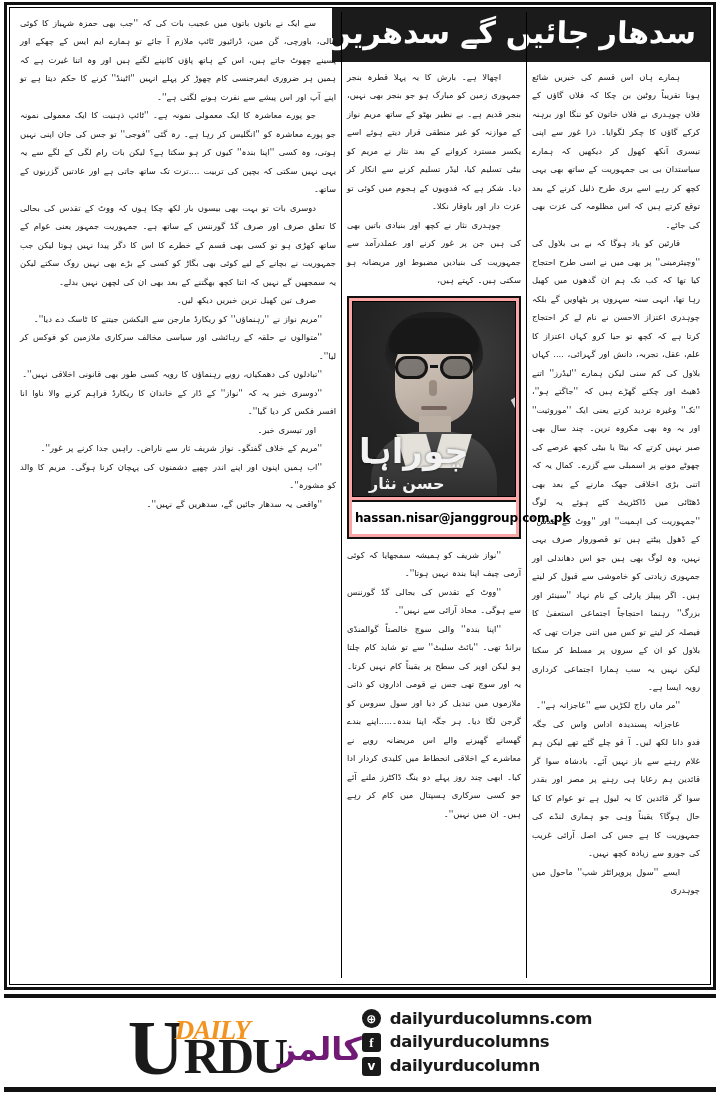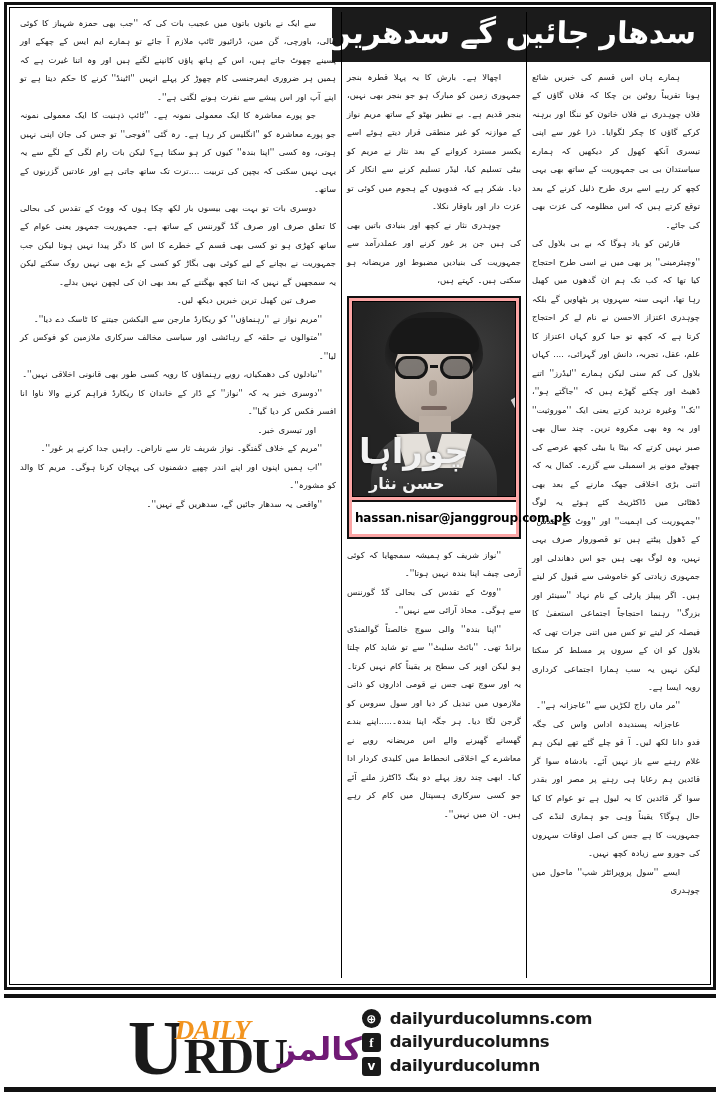--- a/index.html
+++ b/index.html
@@ -271,21 +271,21 @@
       <div class="headline-banner">
         <div class="headline-text">سدھار جائیں گے سدھریں گے نہیں</div>
       </div>
 
       <div class="cols">
 
         <div class="col col-right">
           <p>ہمارے ہاں اس قسم کی خبریں شائع ہونا تقریباً روٹین بن چکا کہ فلاں گاؤں کے فلاں چوہدری نے فلاں خاتون کو ننگا اور برہنہ کرکے گاؤں کا چکر لگوایا۔ ذرا غور سے اپنی تیسری آنکھ کھول کر دیکھیں کہ ہمارے سیاستدان بی بی جمہوریت کے ساتھ بھی یہی کچھ کر رہے اسے بری طرح ذلیل کرنے کے بعد توقع کرتے ہیں کہ اس مظلومہ کی عزت بھی کی جائے۔</p>
           <p>قارئین کو یاد ہوگا کہ بے بی بلاول کی ''وچیئرمینی'' پر بھی میں نے اسی طرح احتجاج کیا تھا کہ کب تک ہم ان گدھوں میں کھیل رہا تھا، انہی سنہ سہروں پر بٹھاویں گے بلکہ چوہدری اعتزاز الاحسن نے نام لے کر احتجاج کرتا ہے کہ کچھ تو حیا کرو کہاں اعتزاز کا علم، عقل، تجربہ، دانش اور گہرائی، .... کہاں بلاول کی کم سنی لیکن ہمارے ''لیڈرز'' اتنے ڈھیٹ اور چکنے گھڑے ہیں کہ ''جاگتے ہو''، ''تک'' وغیرہ تردید کرتے یعنی ایک ''موروثیت'' اور یہ وہ بھی مکروہ ترین۔ چند سال بھی صبر نہیں کرتے کہ بیٹا یا بیٹی کچھ عرصے کی چھوٹے مونے پر اسمبلی سے گزرے۔ کمال یہ کہ اتنی بڑی اخلاقی جھک مارنے کے بعد بھی ڈھٹائی میں ڈاکٹریٹ کئے ہوئے یہ لوگ ''جمہوریت کی اہمیت'' اور ''ووٹ کے تقدس'' کے ڈھول پیٹتے ہیں تو قصوروار صرف یہی نہیں، وہ لوگ بھی ہیں جو اس دھاندلی اور جمہوری زیادتی کو خاموشی سے قبول کر لیتے ہیں۔ اگر پیپلز پارٹی کے نام نہاد ''سینئر اور بزرگ'' رہنما احتجاجاً اجتماعی استعفیٰ کا فیصلہ کر لیتے تو کس میں اتنی جرات تھی کہ بلاول کو ان کے سروں پر مسلط کر سکتا لیکن نہیں یہ سب ہمارا اجتماعی کرداری رویہ ایسا ہے۔</p>
           <p>''مر ماں راج لکڑیں سے ''عاجزانہ ہے''۔</p>
-          <p>عاجزانہ پسندیدہ اداس واس کی جگہ فدو دانا لکھ لیں۔ آ قو چلے گئے تھے لیکن ہم غلام رہنے سے باز نہیں آئے۔ بادشاہ سوا گر قائدین ہم رعایا ہی رہنے پر مصر اور بقدر سوا گر قائدین کا یہ لیول ہے تو عوام کا کیا حال ہوگا؟ یقیناً وہی جو ہماری لنڈے کی جمہوریت کا ہے جس کی اصل اوقات سہروں کی جورو سے زیادہ کچھ نہیں۔</p>
+          <p>عاجزانہ پسندیدہ اداس واس کی جگہ فدو دانا لکھ لیں۔ آ قو چلے گئے تھے لیکن ہم غلام رہنے سے باز نہیں آئے۔ بادشاہ سوا گر قائدین ہم رعایا ہی رہنے پر مصر اور بقدر سوا گر قائدین کا یہ لیول ہے تو عوام کا کیا حال ہوگا؟ یقیناً وہی جو ہماری لنڈے کی جمہوریت کا ہے جس کی اصل آرائی غریب کی جورو سے زیادہ کچھ نہیں۔</p>
           <p>ایسے ''سول پروپرائٹر شپ'' ماحول میں چوہدری</p>
         </div>
 
         <div class="col col-mid">
           <p>اچھالا ہے۔ بارش کا یہ پہلا قطرہ بنجر جمہوری زمین کو مبارک ہو جو بنجر بھی نہیں، بنجر قدیم ہے۔ بے نظیر بھٹو کے ساتھ مریم نواز کے موازنہ کو غیر منطقی قرار دیتے ہوئے اسے یکسر مسترد کروانے کے بعد نثار نے مریم کو بیٹی تسلیم کیا، لیڈر تسلیم کرنے سے انکار کر دیا۔ شکر ہے کہ فدویوں کے ہجوم میں کوئی تو عزت دار اور باوقار نکلا۔</p>
           <p>چوہدری نثار نے کچھ اور بنیادی باتیں بھی کی ہیں جن پر غور کرنے اور عملدرآمد سے جمہوریت کی بنیادیں مضبوط اور مریضانہ ہو سکتی ہیں۔ کہتے ہیں،</p>
 
           <div class="author-block">
             <div class="author-photo">
               <div class="photo-arc"></div>

